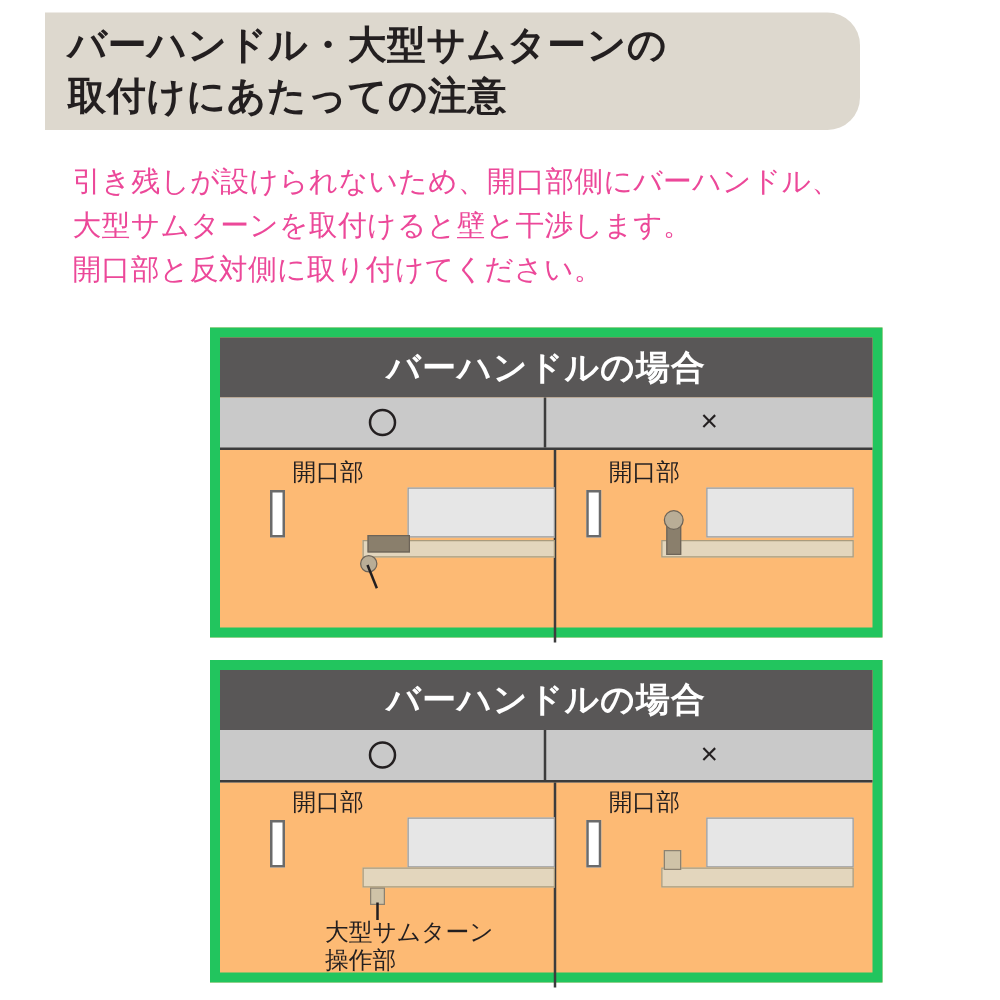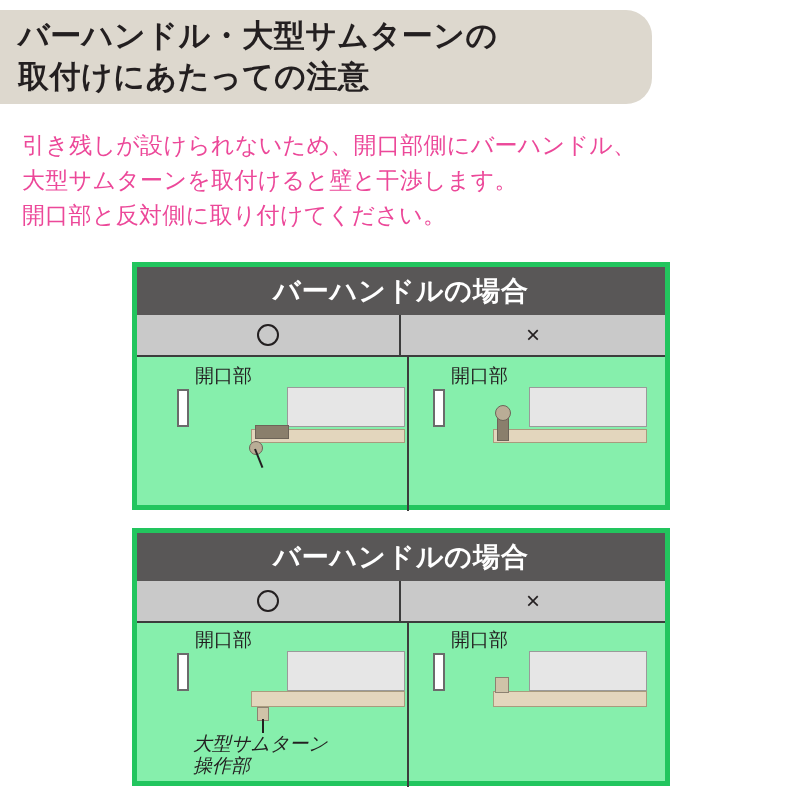--- a/index.html
+++ b/index.html
@@ -11,20 +11,21 @@
     height: 800px;
     background: #ffffff;
     font-family: "Liberation Sans", sans-serif;
     color: #231f20;
     overflow: hidden;
   }
   .page {
     position: relative;
     width: 684px;
     height: 800px;
+    margin-left: 36px;
   }
 
   
   .header-banner {
     position: absolute;
     left: 0;
     top: 10px;
     width: 652px;
     height: 94px;
     background: #ddd8ce;
@@ -53,23 +54,23 @@
     font-size: 23px;
     line-height: 1.52;
     color: #ec4899;
     white-space: pre-line;
     letter-spacing: 0.3px;
   }
 
   
   .case-table {
     position: absolute;
-    border: 5px solid #22c55e;
-    box-sizing: border-box;
-    background: #86efac;
+    border: 8px solid #22c55e;
+    box-sizing: border-box;
+    background: #fdba74;
   }
   #table-bar-handle {
     left: 132px;
     top: 262px;
     width: 538px;
     height: 248px;
   }
   #table-thumbturn {
     left: 132px;
     top: 528px;
@@ -251,21 +252,21 @@
 
     <div class="fig-row">
 
       <div class="fig-cell left">
         <div class="wall-stub" style="left:24px; top:30px; width:12px; height:38px;"></div>
         <div class="label-text" style="left:42px; top:6px;">開口部</div>
         <div class="panel-gray" style="left:134px; top:28px; width:118px; height:40px;"></div>
         <div class="rail-wood" style="left:98px; top:68px; width:154px; height:16px;"></div>
         <div class="thumb-knob" style="left:104px; top:84px; width:12px; height:14px;"></div>
         <div class="leader" style="left:109px; top:96px; width:2px; height:14px;"></div>
-        <div class="label-text" style="left:40px; top:110px;font-style:italic;">大型サムターン
+        <div class="label-text" style="left:68px; top:110px;">大型サムターン
 操作部</div>
       </div>
 
       <div class="fig-cell">
         <div class="wall-stub" style="left:24px; top:30px; width:12px; height:38px;"></div>
         <div class="label-text" style="left:42px; top:6px;">開口部</div>
         <div class="panel-gray" style="left:120px; top:28px; width:118px; height:40px;"></div>
         <div class="rail-wood" style="left:84px; top:68px; width:154px; height:16px;"></div>
         <div class="thumb-knob" style="left:86px; top:54px; width:14px; height:16px;"></div>
       </div>

